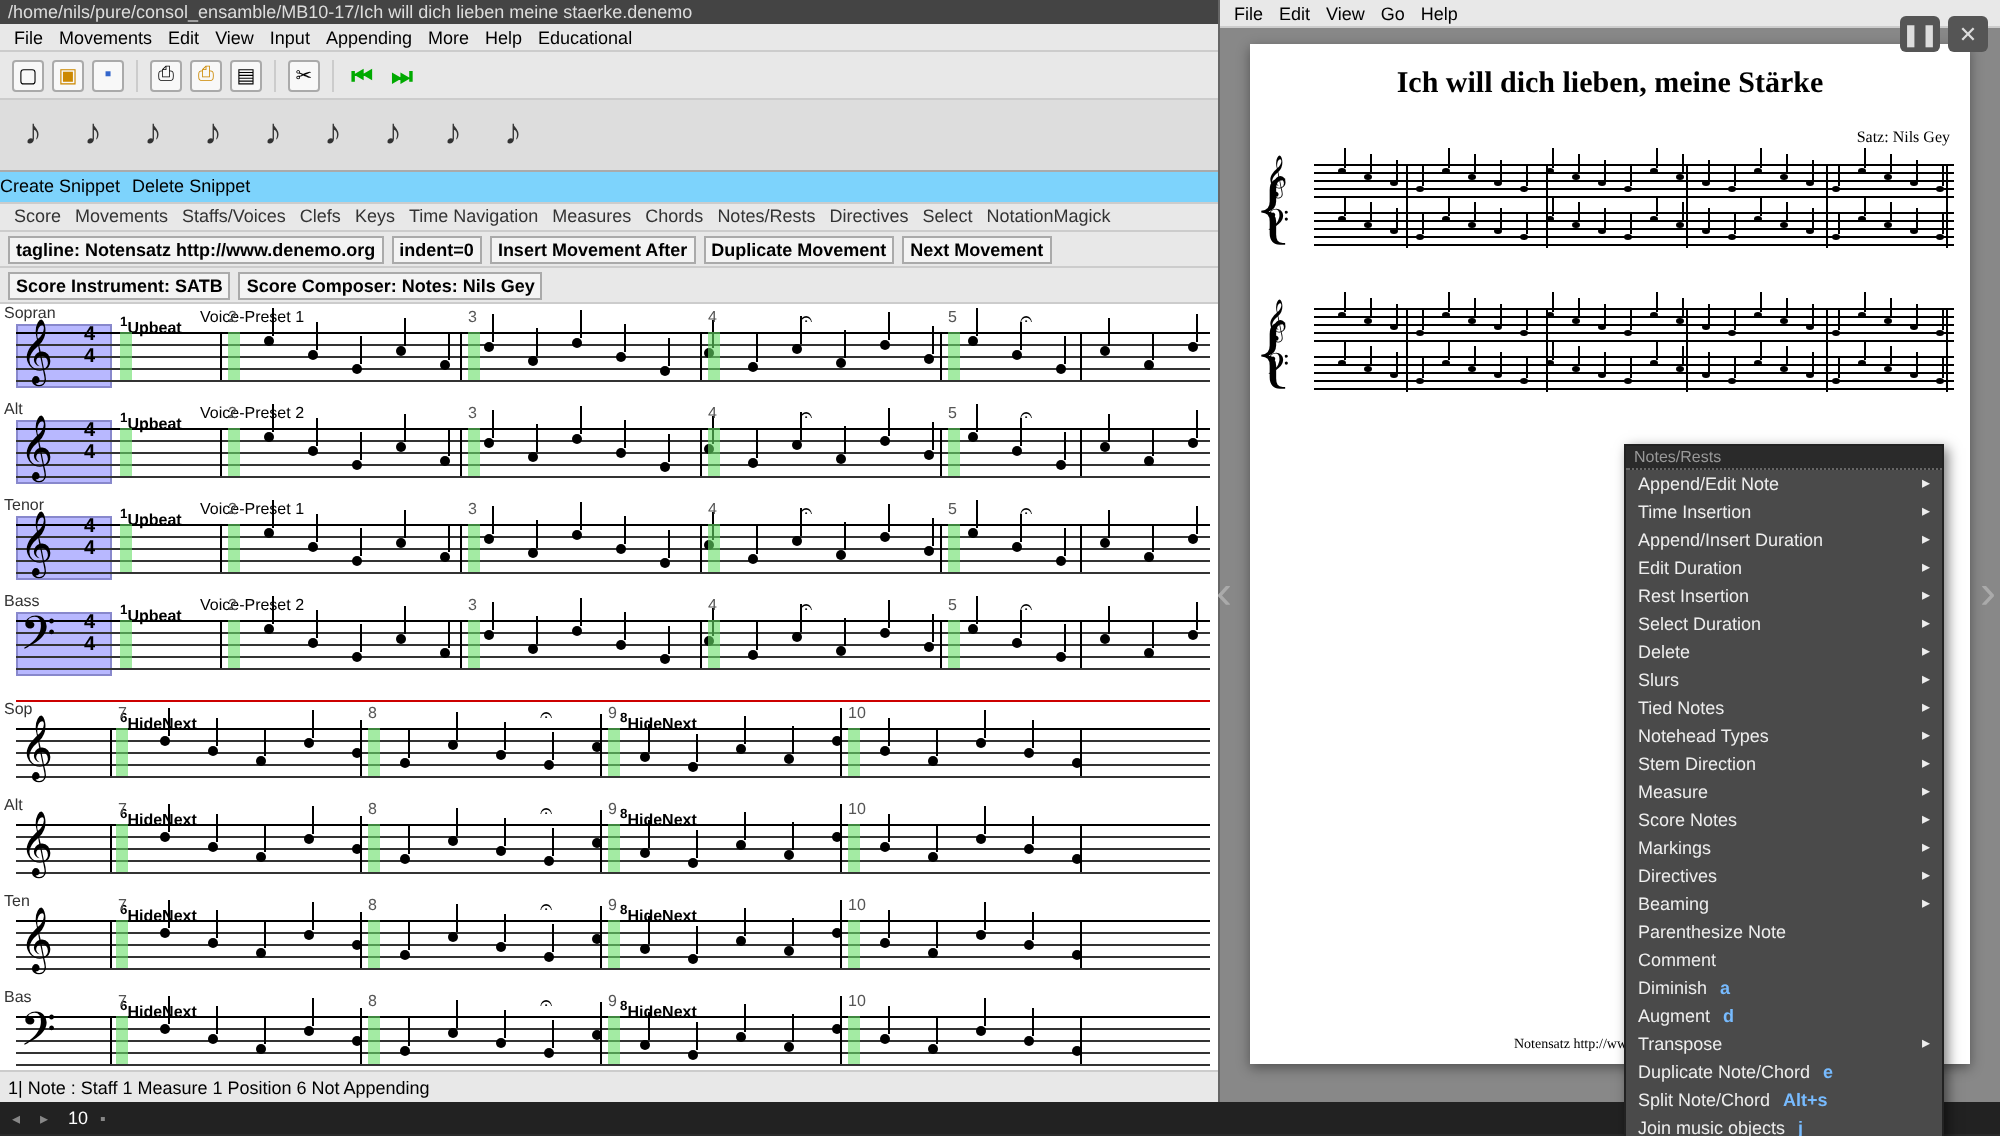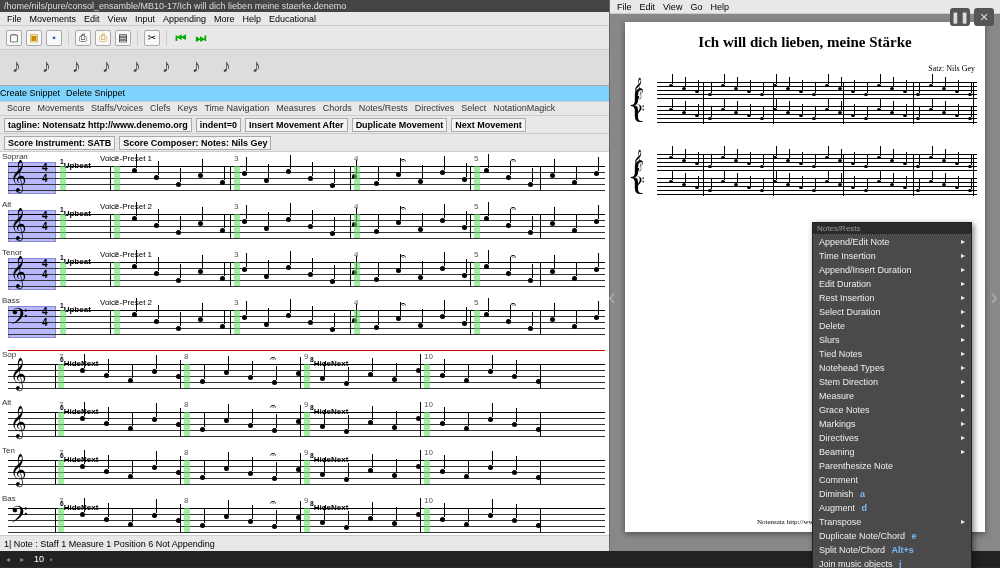--- a/index.html
+++ b/index.html
@@ -780,21 +780,21 @@
           <div class="mi ar">
             <span>Notehead Types</span>
           </div>
           <div class="mi ar">
             <span>Stem Direction</span>
           </div>
           <div class="mi ar">
             <span>Measure</span>
           </div>
           <div class="mi ar">
-            <span>Grace Notes</span>
+            <span>Score Notes</span>
           </div>
           <div class="mi ar">
             <span>Markings</span>
           </div>
           <div class="mi ar">
             <span>Directives</span>
           </div>
           <div class="mi ar">
             <span>Beaming</span>
           </div>

